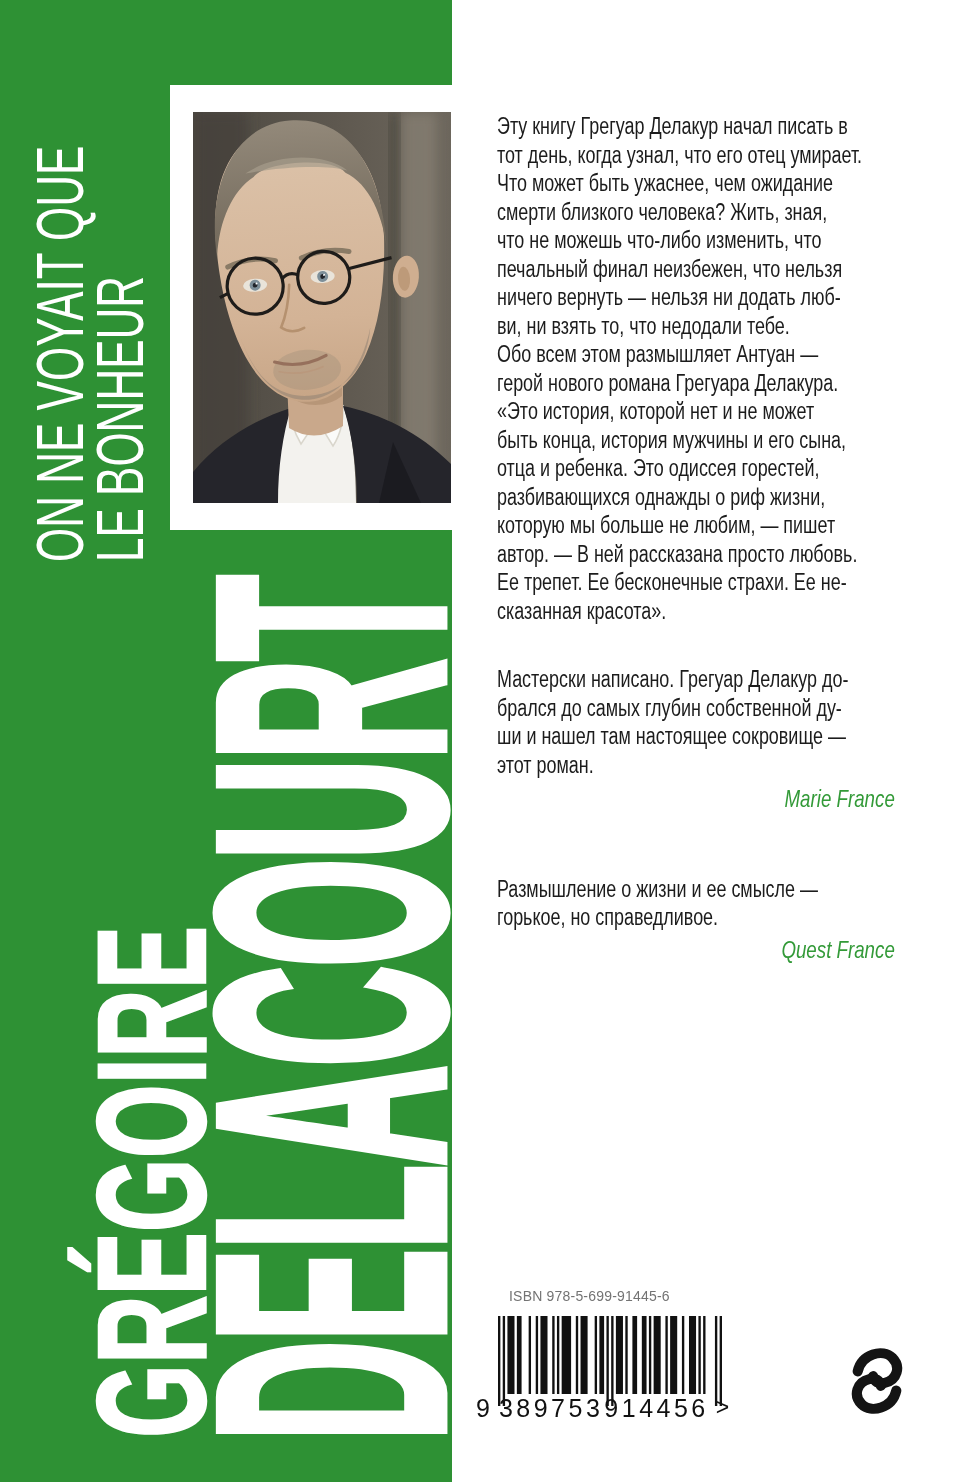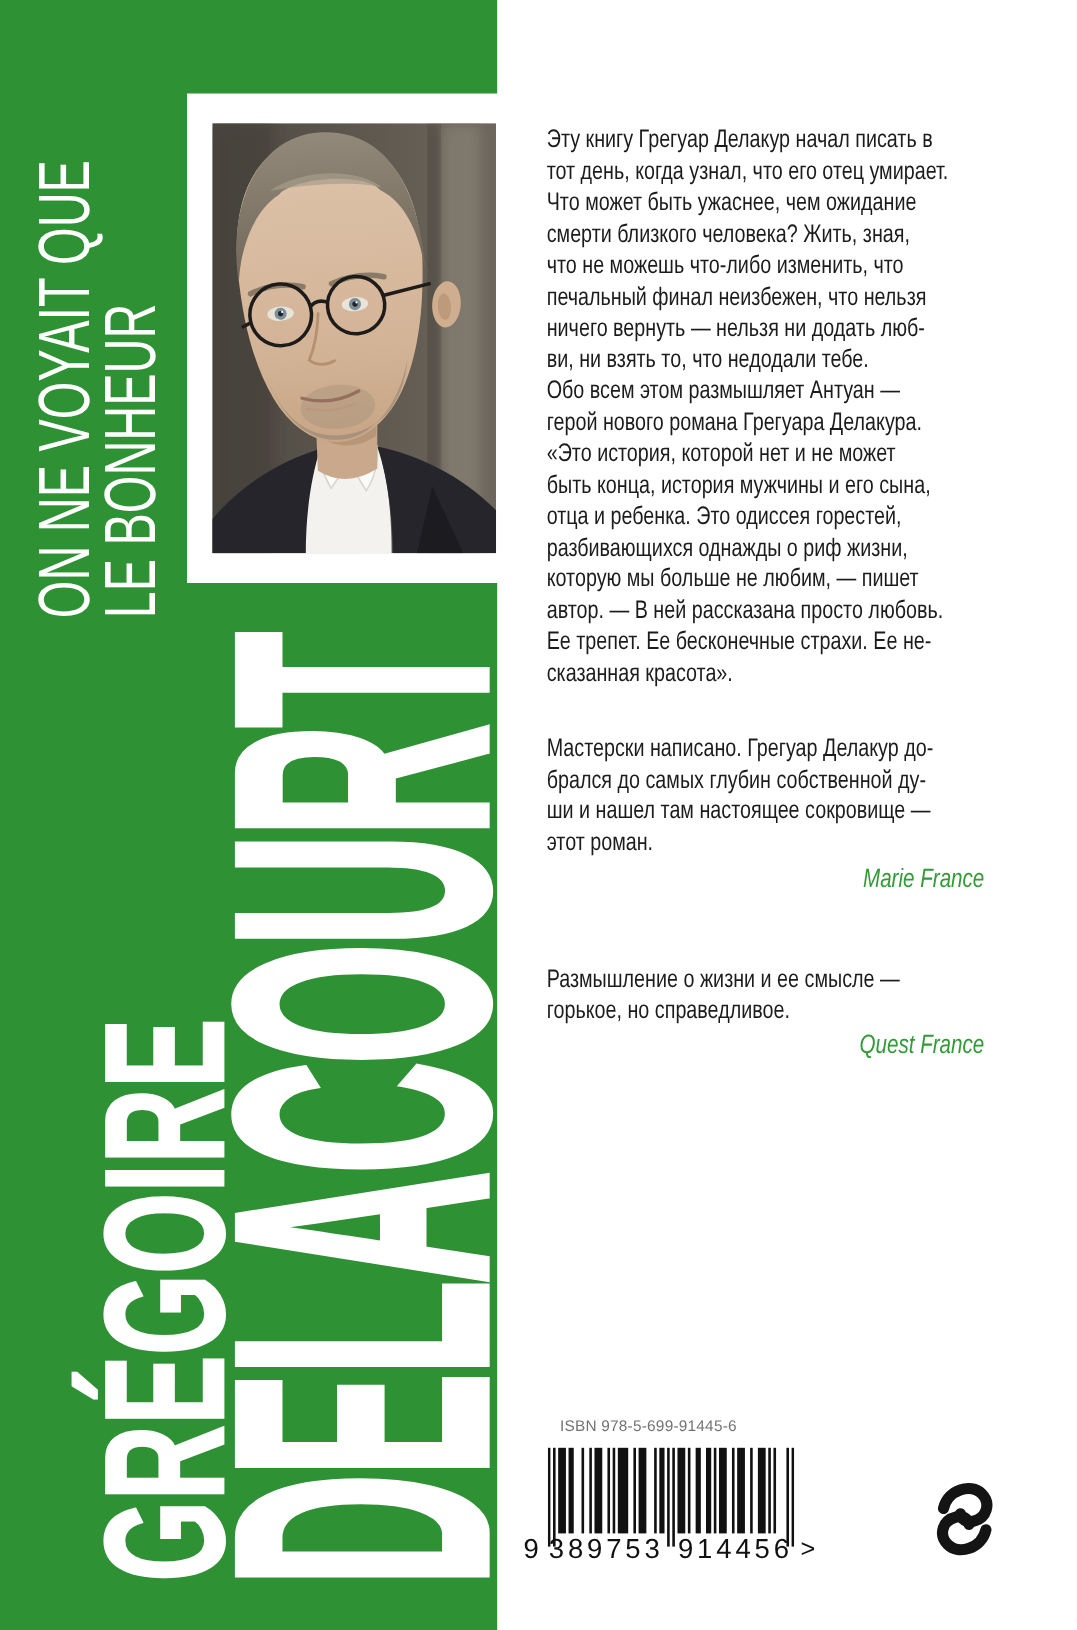--- a/index.html
+++ b/index.html
@@ -60,21 +60,21 @@
   }
   .barcode-svg { position:absolute; left:498px; top:1316px; }
   .barcode-svg rect { fill:#111; }
   .barcode-digits {
     position:absolute; left:476px; top:1394px;
     display:flex; align-items:flex-start;
     font-size:25px; color:#111;
   }
   .d-lead  { margin-right:9px; }
   .d-left  { letter-spacing:3.5px; }
-  .d-right { margin-left:13px; letter-spacing:3.5px; }
+  .d-right { margin-left:1px; letter-spacing:3.5px; }
   .d-caret { margin-left:7px; font-size:23px; }
   .publisher-logo { position:absolute; left:850px; top:1346px; }
 </style>
 </head>
 <body>
 
 <div class="cover">
 
   <div class="green-panel"></div>
 

